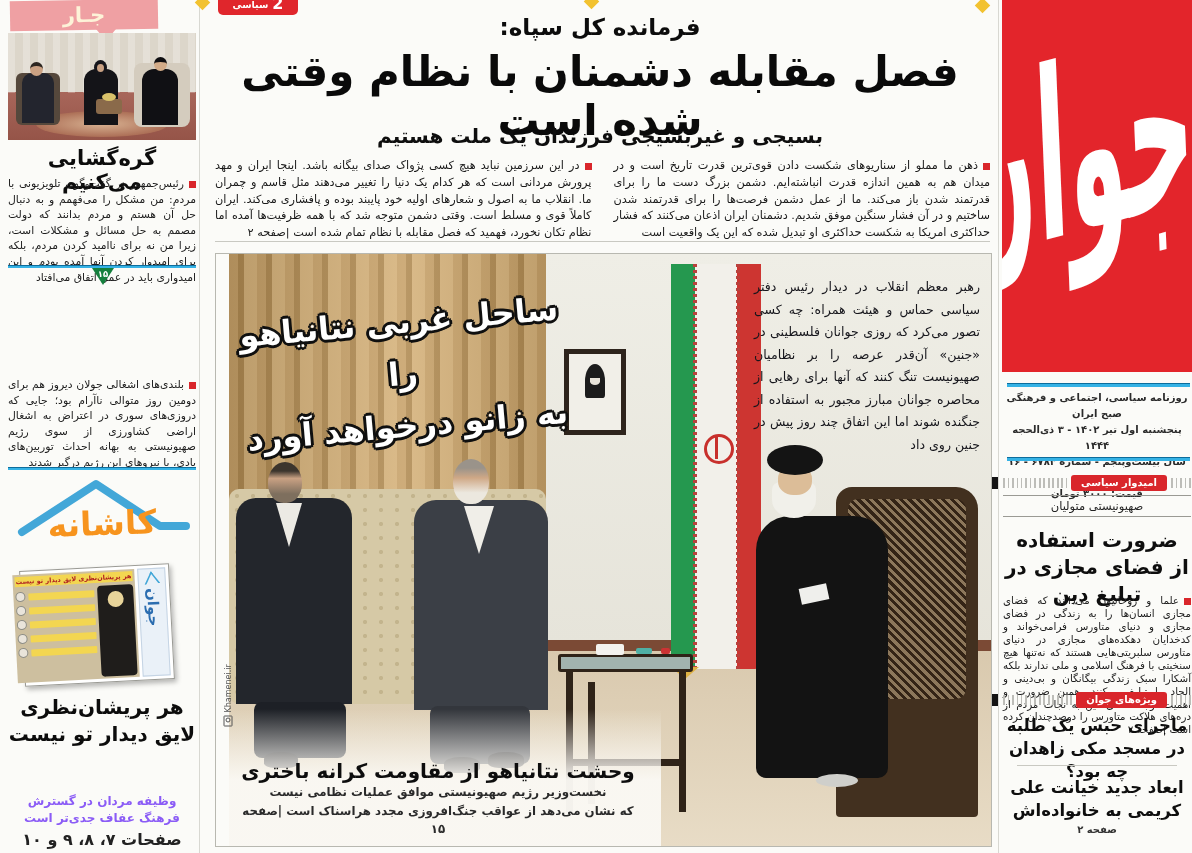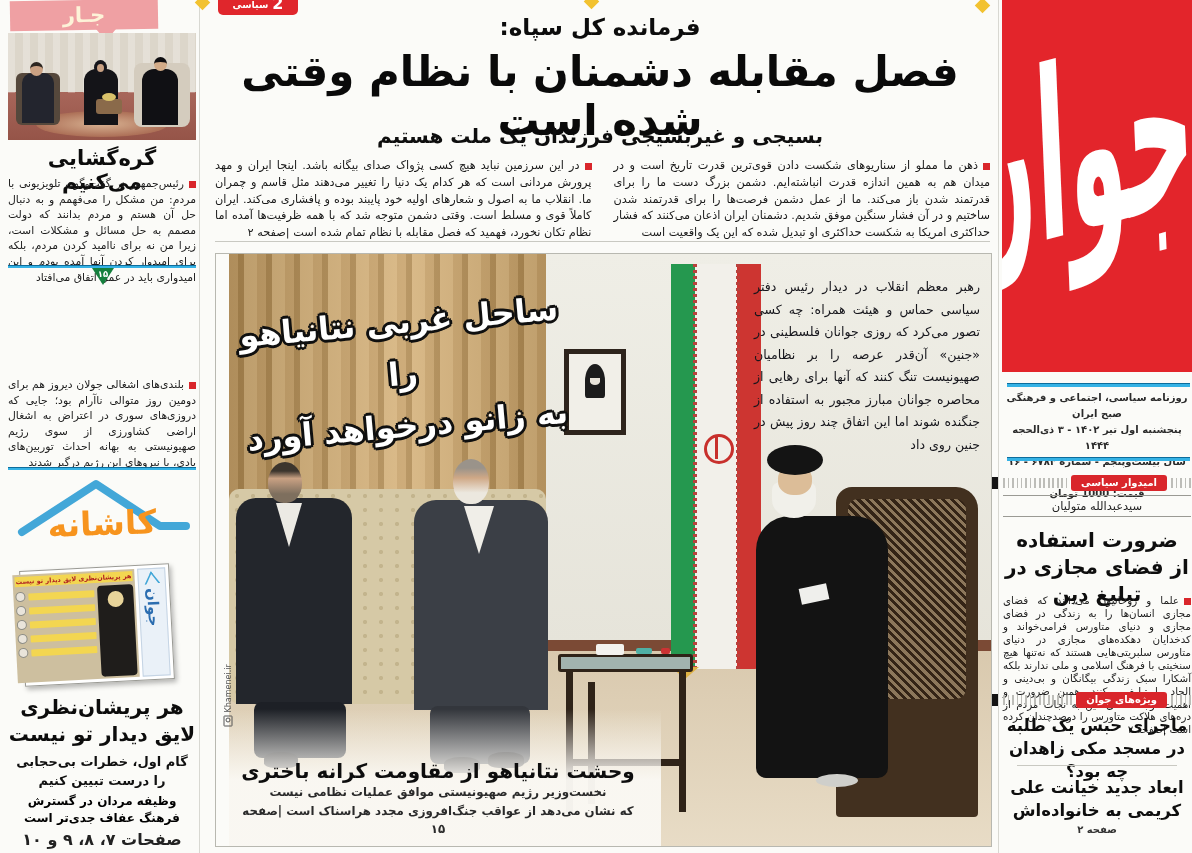--- a/index.html
+++ b/index.html
@@ -158,31 +158,31 @@
   <div class="spark" style="left:197px;top:-3px;"></div>
 
   <div class="masthead">
     <div class="mast-logo">جوان</div>
   </div>
   <div class="blue-rule" style="top:383px;"></div>
   <div class="mast-info">
     <div>روزنامه سیاسی، اجتماعی و فرهنگی صبح ایران</div>
     <div>پنجشنبه اول تیر ۱۴۰۲ - ۳ ذی‌الحجه ۱۴۴۴</div>
     <div>سال بیست‌وپنجم - شماره ۶۷۸۴ - ۱۶ صفحه</div>
-    <div>قیمت: 1000 تومان</div>
+    <div>قیمت: ۳۰۰۰ تومان</div>
   </div>
   <div class="blue-rule" style="top:457px;"></div>
 
   <div class="badge-orn" style="left:990px;top:477px;"></div>
   <div class="badge-row" style="top:475px;">
     <div class="hatch h-short"></div>
     <div class="badge">امیدوار سیاسی</div>
     <div class="hatch h-long"></div>
   </div>
-  <div class="author-row">سیدعبدالله متولیان</div>
+  <div class="author-row">صهیونیستی متولیان</div>
   <div class="note-title">
     <div>ضرورت استفاده</div>
     <div>از فضای مجازی در تبلیغ دین</div>
   </div>
   <p class="note-body just"><span class="sq"></span><span>علما و روحانیون می‌دانند که فضای مجازی انسان‌ها را به زندگی در فضای مجازی و دنیای متاورس فرامی‌خواند و کدخدایان دهکده‌های مجازی در دنیای متاورس سلبریتی‌هایی هستند که نه‌تنها هیچ سنخیتی با فرهنگ اسلامی و ملی ندارند بلکه آشکارا سبک زندگی بیگانگان و بی‌دینی و الحاد را تبلیغ می‌کنند. همین ضرورت و اهمیت توجه علمای دین به نجات مردم از دره‌های هلاکت متاورس را دوصدچندان کرده است |صفحه ۲</span></p>
 
   <div class="badge-orn" style="left:990px;top:694px;"></div>
   <div class="badge-row" style="top:692px;">
     <div class="hatch h-short"></div>
     <div class="badge">ویژه‌های جوان</div>
@@ -338,17 +338,16 @@
           <div class="thumb-row">
               <div class="thumb-bar"></div>
               <div class="thumb-dot"></div>
             </div>
         </div>
       </div>
     </div>
   </div>
 
   <div class="lc-title" style="top:694px;font-size:20px;line-height:27px;">هر پریشان‌نظری لایق دیدار تو نیست</div>
-  <div class="lc-sub bold" style="top:752px;font-size:13px;line-height:19px;color:#111;">گام اول، خطرات بی‌حجابی را درست تبیین کنیم</div>
-  <div class="lc-sub" style="top:793px;font-size:12px;line-height:17px;color:#000000;font-weight:bold;">وظیفه مردان در گسترش فرهنگ عفاف جدی‌تر است</div>
+  <div class="lc-sub" style="top:793px;font-size:12px;line-height:17px;color:#8b5cf6;font-weight:bold;">وظیفه مردان در گسترش فرهنگ عفاف جدی‌تر است</div>
   <div class="lc-sub bold" style="top:830px;font-size:16px;color:#222;">صفحات ۷، ۸، ۹ و ۱۰</div>
 
 </div>
 
 </body></html>

